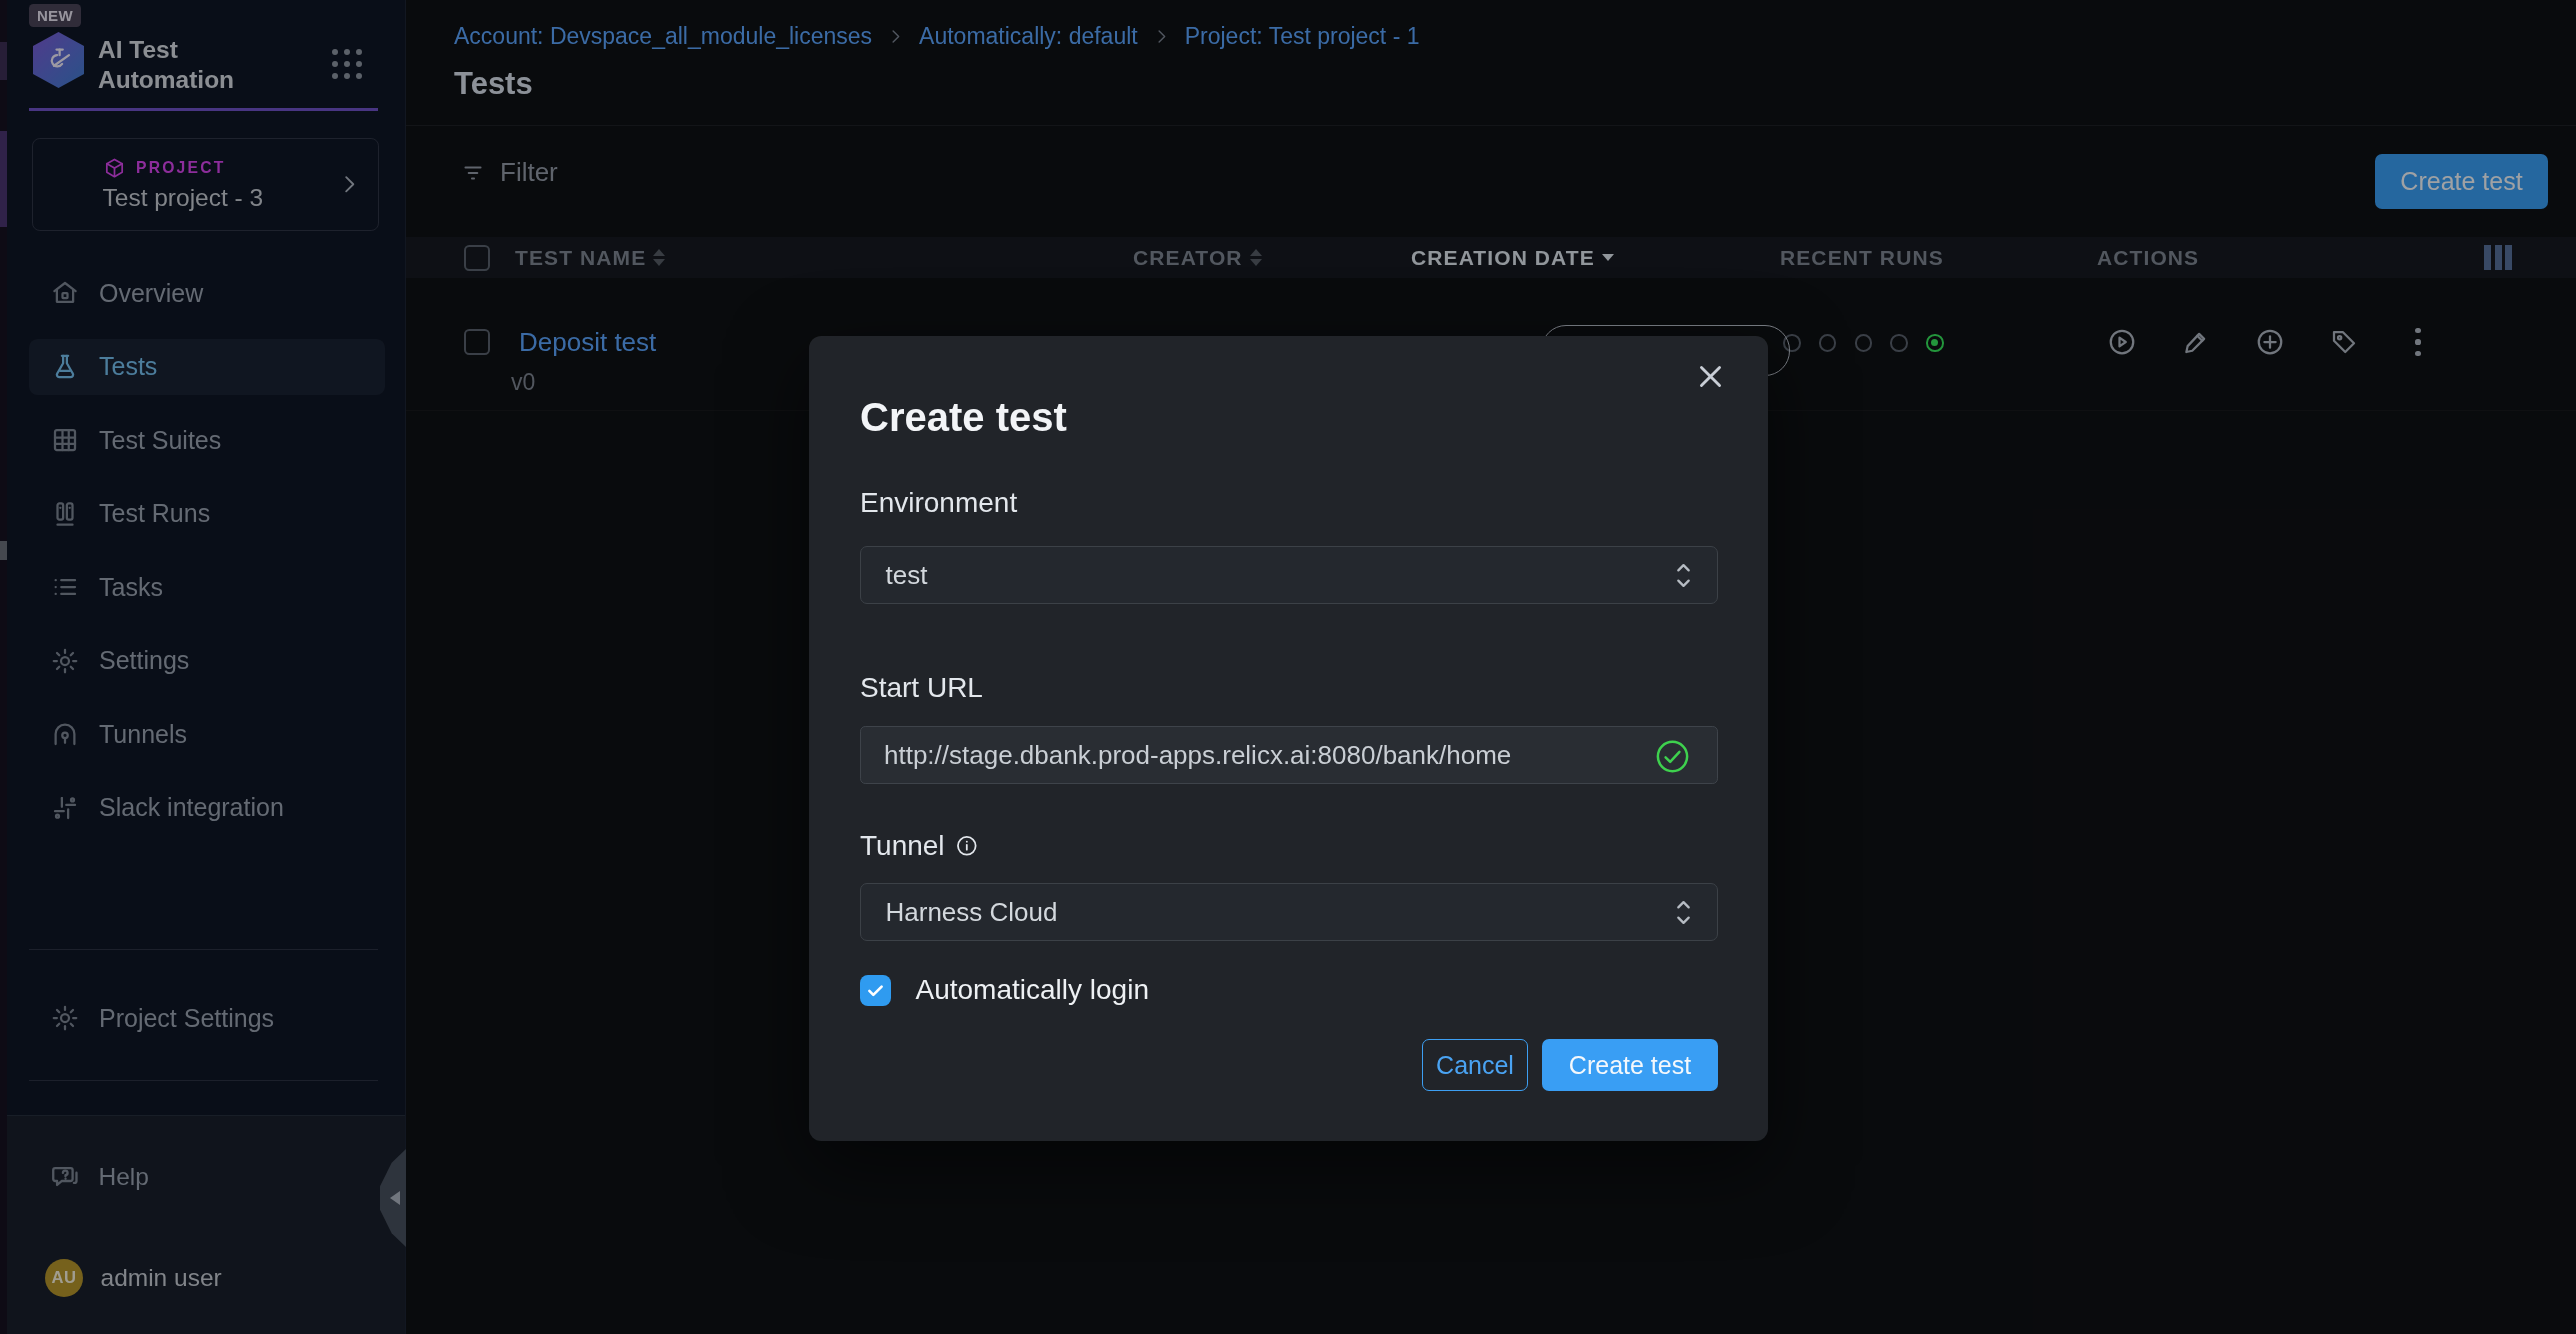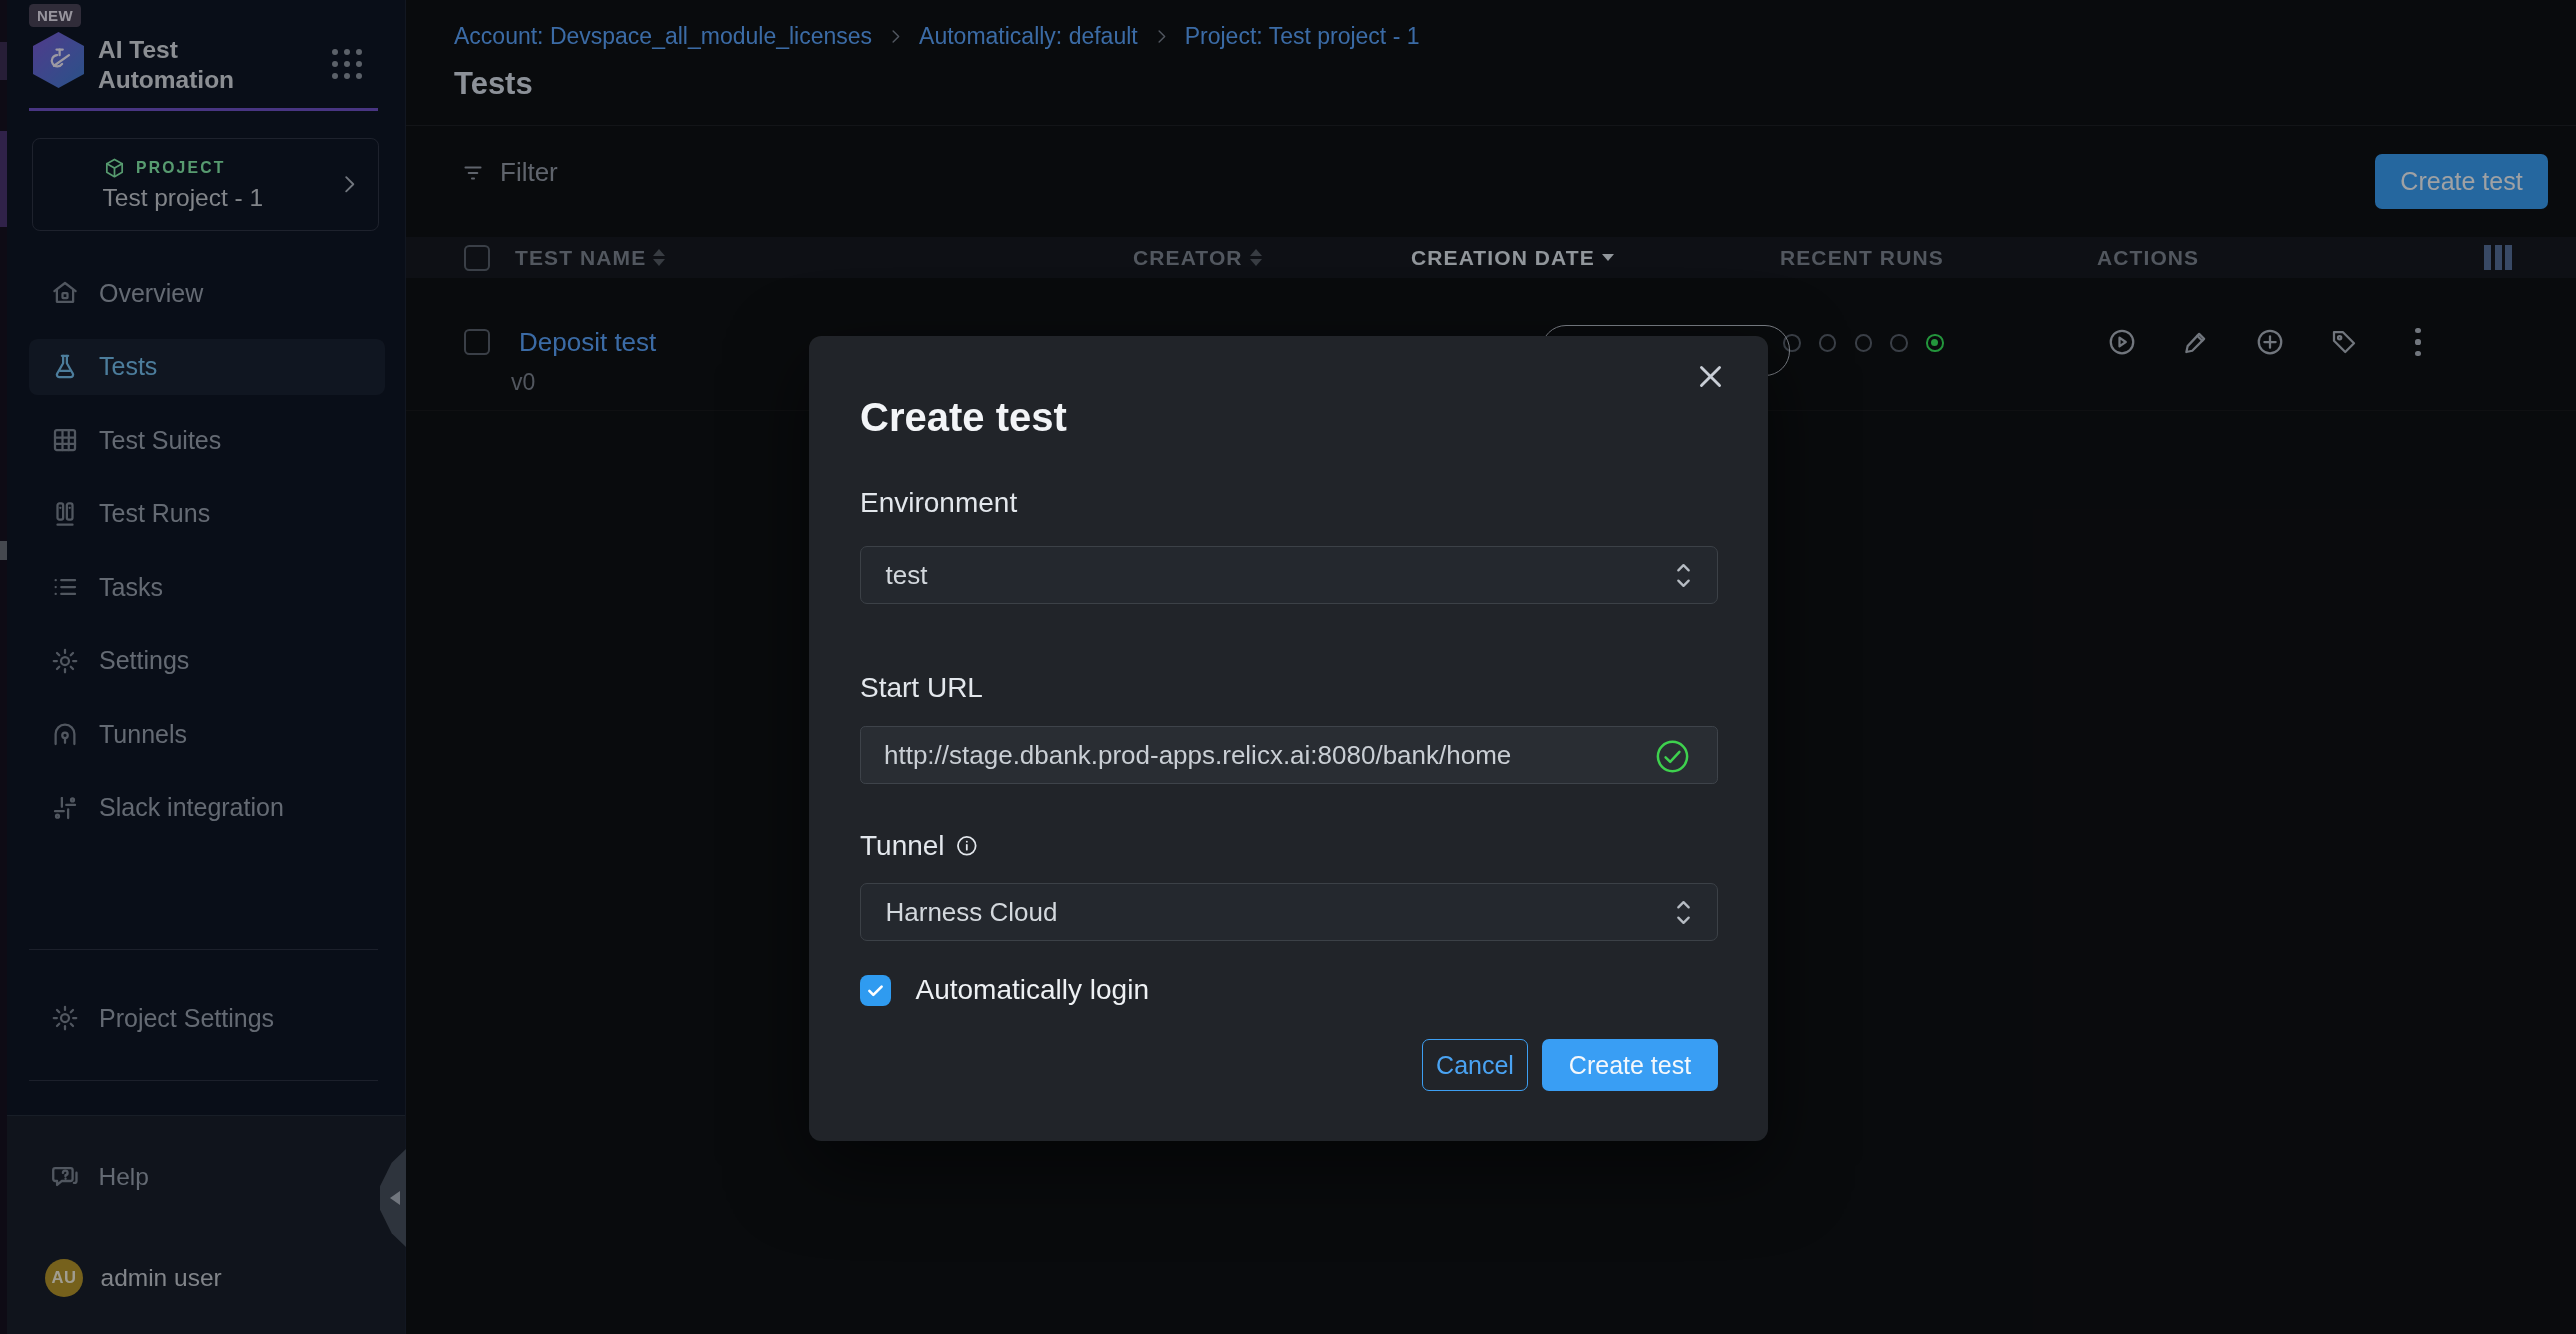--- a/index.html
+++ b/index.html
@@ -21,21 +21,21 @@
     padding:2.6px 7.9px;border-radius:4.4px;letter-spacing:0.4px;}
   .logo-hex{position:absolute;left:26px;top:32px;width:51px;height:56px;
     background:linear-gradient(135deg,#7b5bd6 0%,#5b6fd6 55%,#3f7fd0 100%);
     clip-path:polygon(50% 0,100% 25%,100% 75%,50% 100%,0 75%,0 25%);}
   .logo-glyph{position:absolute;left:10.5px;top:12.2px;width:30px;height:31px;}
   .product-title{position:absolute;left:91px;top:35px;width:201px;font-size:24.5px;line-height:30px;font-weight:600;color:#d6dbe2;}
   .apps-grid{position:absolute;left:325px;top:49px;width:31px;height:31px;display:grid;grid-template-columns:repeat(3,1fr);gap:5.2px;cursor:pointer;}
   .apps-grid i{width:6.1px;height:6.1px;border-radius:50%;background:#8d95a1;}
   .purple-line{position:absolute;left:22px;top:108px;width:349px;height:2.6px;background:#6f52c8;}
   .project-card{position:absolute;left:24.5px;top:138px;width:347px;height:93px;border:1.3px solid #2e3546;border-radius:7.9px;cursor:pointer;}
-  .project-card .row1{position:absolute;left:70px;top:17.5px;display:flex;align-items:center;gap:10.5px;color:#86efac;}
+  .project-card .row1{position:absolute;left:70px;top:17.5px;display:flex;align-items:center;gap:10.5px;color:#d946ef;}
   .project-card .plabel{font-size:15.7px;font-weight:700;letter-spacing:2.2px;}
   .project-card .pvalue{position:absolute;left:70px;top:45px;font-size:24.5px;color:#c6cbd3;}
   .project-card .chev{position:absolute;right:15.7px;top:33px;color:#aeb6c2;}
   .nav{position:absolute;left:22px;top:265px;width:356px;display:flex;flex-direction:column;gap:17.5px;}
   .nav-item{display:flex;align-items:center;height:56px;padding-left:21px;gap:19px;border-radius:8.7px;
     color:#9aa3b1;font-size:25px;cursor:pointer;}
   .nav-item .nicon{width:30px;height:30px;color:#7d8694;flex:0 0 auto;}
   .nav-item.selected{background:#1a2333;color:#75c0f0;}
   .nav-item.selected .nicon{color:#75c0f0;}
   .side-divider{position:absolute;left:22px;width:349px;height:0.9px;background:#2b3242;}
@@ -145,21 +145,21 @@
 
     <div class="project-card">
       <div class="row1">
         <svg class="stroke" width="23" height="23" viewBox="0 0 24 24">
           <path d="M12 2.5l8 4.5v9l-8 4.5-8-4.5v-9z"></path>
             <path d="M4 7l8 4.5L20 7"></path>
             <path d="M12 11.5V20"></path>
         </svg>
         <span class="plabel">PROJECT</span>
       </div>
-      <div class="pvalue">Test project - 1</div>
+      <div class="pvalue">Test project - 3</div>
       <svg class="chev stroke" width="24.5" height="24.5" viewBox="0 0 24 24">
         <path d="M9 5l7 7-7 7"></path>
       </svg>
     </div>
 
     <div class="nav">
       <div class="nav-item">
         <span class="nicon">
           <svg class="sicon stroke" viewBox="0 0 24 24">
               <path d="M3.5 10.5L12 4l8.5 6.5"></path>

